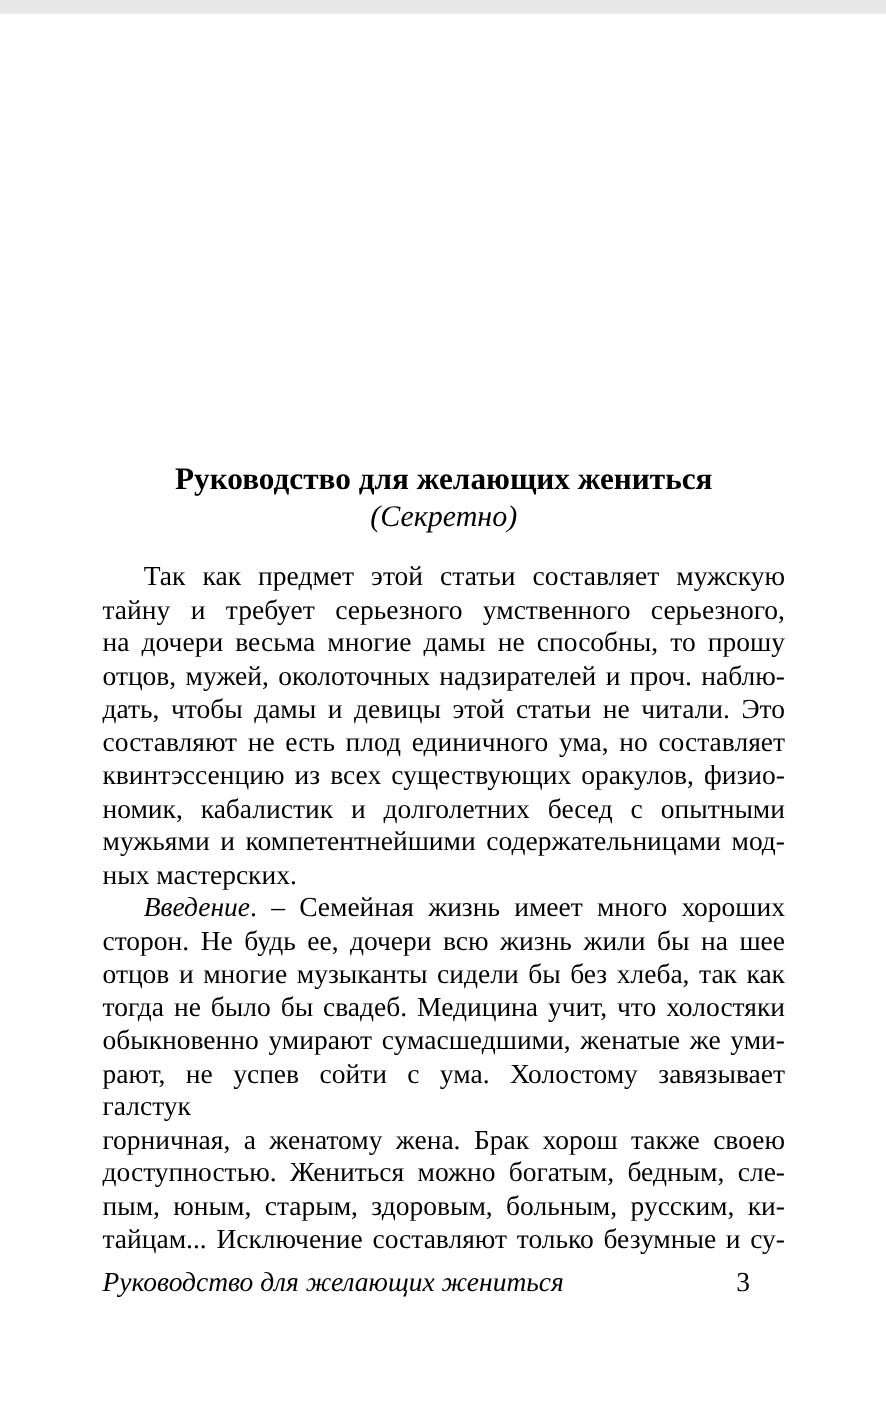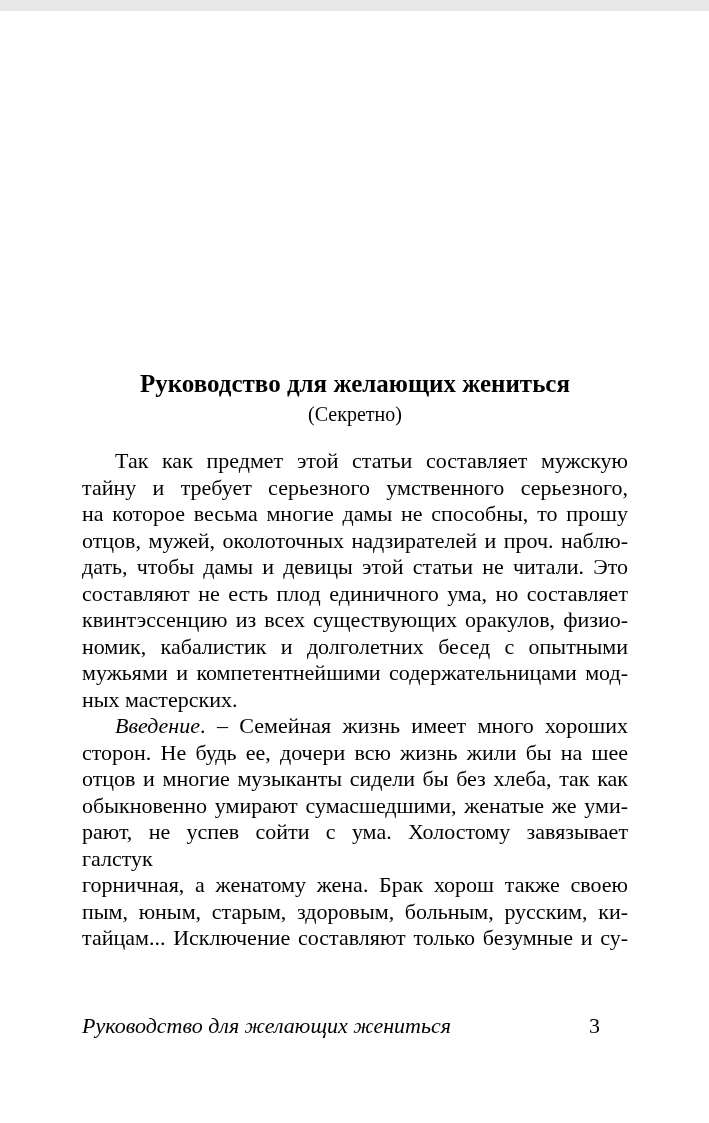--- a/index.html
+++ b/index.html
@@ -27,21 +27,22 @@
     font-size: 25px;
     font-weight: bold;
     line-height: 30px;
   }
   .chapter-subtitle {
     position: absolute;
     top: 390px;
     left: 82px;
     width: 546px;
     text-align: center;
-    font-size: 20px;
+    font-style: italic;
+    font-size: 24px;
     line-height: 26px;
   }
   .body-text {
     position: absolute;
     top: 437px;
     left: 82px;
     width: 546px;
     font-size: 22px;
     line-height: 26.5px;
   }
@@ -82,35 +83,37 @@
 <div class="page">
 
   <h1 class="chapter-title">Руководство для желающих жениться</h1>
 
   <div class="chapter-subtitle">(Секретно)</div>
 
   <div class="body-text">
 
     <div class="line indent">Так как предмет этой статьи составляет мужскую</div>
     <div class="line">тайну и требует серьезного умственного серьезного,</div>
-    <div class="line">на которое весьма многие дамы не способны, то прошу</div>
+    <div class="line">на дочери весьма многие дамы не способны, то прошу</div>
     <div class="line">отцов, мужей, околоточных надзирателей и проч. наблю-</div>
     <div class="line">дать, чтобы дамы и девицы этой статьи не читали. Это</div>
     <div class="line">составляют не есть плод единичного ума, но составляет</div>
     <div class="line">квинтэссенцию из всех существующих оракулов, физио-</div>
     <div class="line">номик, кабалистик и долголетних бесед с опытными</div>
     <div class="line">мужьями и компетентнейшими содержательницами мод-</div>
     <div class="line flush">ных мастерских.</div>
 
     <div class="line indent"><span class="italic">Введение</span><span>. – Семейная жизнь имеет много хороших</span></div>
     <div class="line">сторон. Не будь ее, дочери всю жизнь жили бы на шее</div>
     <div class="line">отцов и многие музыканты сидели бы без хлеба, так как</div>
+    <div class="line">тогда не было бы свадеб. Медицина учит, что холостяки</div>
     <div class="line">обыкновенно умирают сумасшедшими, женатые же уми-</div>
     <div class="line">рают, не успев сойти с ума. Холостому завязывает галстук</div>
     <div class="line">горничная, а женатому жена. Брак хорош также своею</div>
+    <div class="line">доступностью. Жениться можно богатым, бедным, сле-</div>
     <div class="line">пым, юным, старым, здоровым, больным, русским, ки-</div>
     <div class="line">тайцам... Исключение составляют только безумные и су-</div>
 
   </div>
 
   <div class="page-footer">
     <span class="running-title">Руководство для желающих жениться</span>
     <span class="page-number">3</span>
   </div>
 

